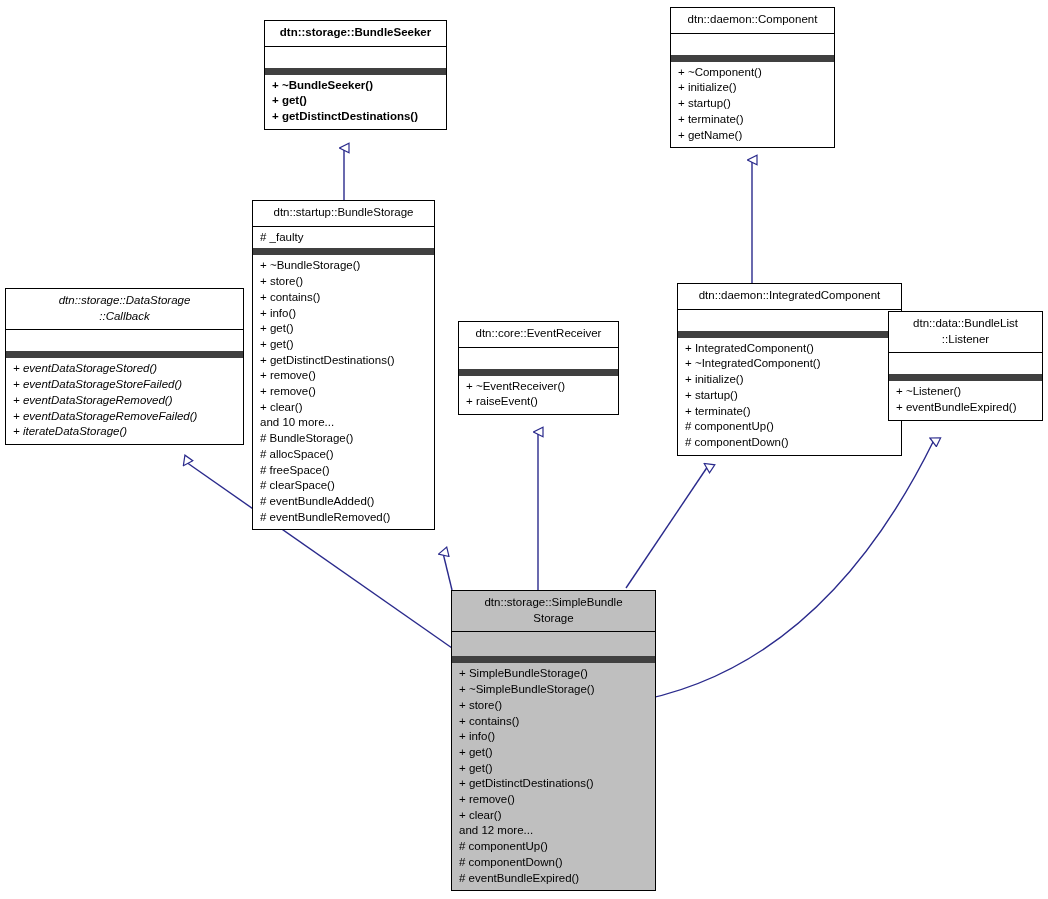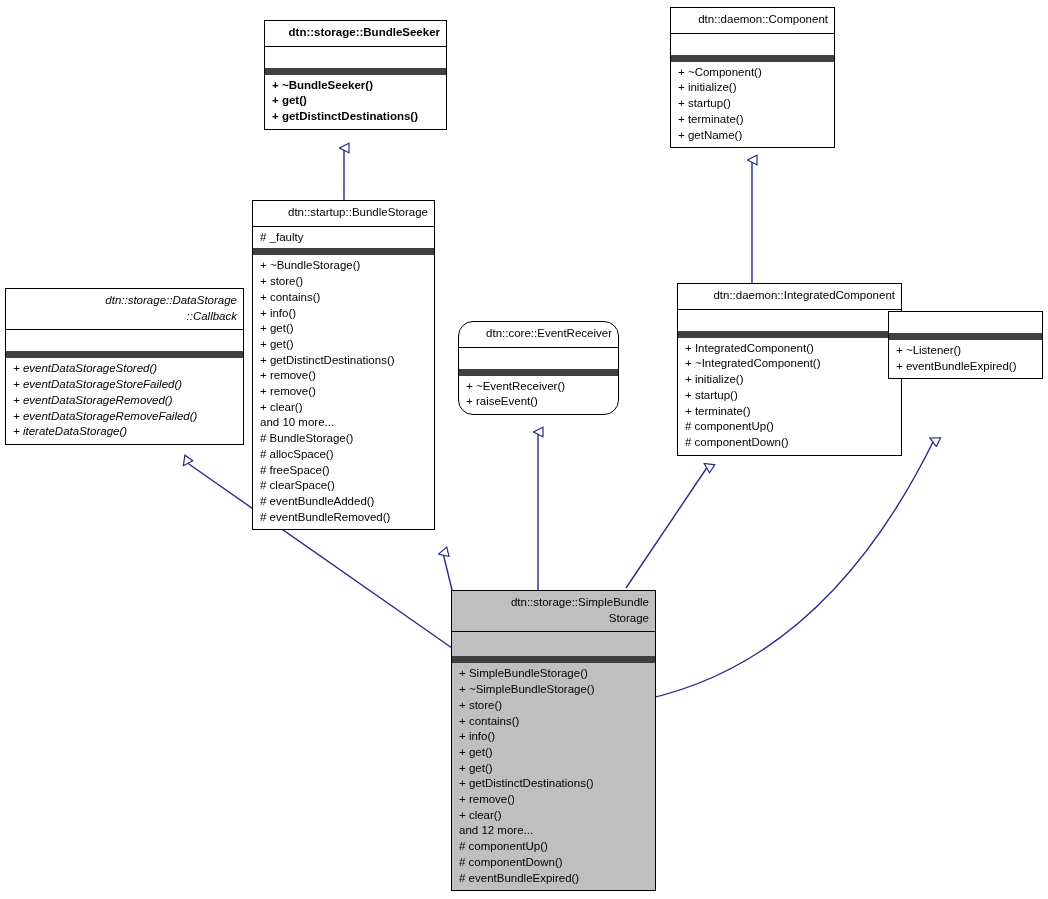--- a/index.html
+++ b/index.html
@@ -32,21 +32,21 @@
     border: 1px solid #000000;
     background: #ffffff;
     font-size: 11.5px;
     color: #000000;
     line-height: 15.7px;
   }
   .uml-class.highlight {
     background: #bfbfbf;
   }
   .cls-name {
-    text-align: right;
+    text-align: center;
     padding: 4px 6px 5px 6px;
     border-bottom: 1px solid #000000;
     white-space: pre-line;
   }
   .cls-attrs {
     border-bottom: 7px solid #404040;
     padding: 3px 6px 3px 7px;
     min-height: 15px;
   }
   .cls-ops {
@@ -146,21 +146,21 @@
     </div>
     <div class="cls-ops">
       <div class="row">+ eventDataStorageStored()</div>
       <div class="row">+ eventDataStorageStoreFailed()</div>
       <div class="row">+ eventDataStorageRemoved()</div>
       <div class="row">+ eventDataStorageRemoveFailed()</div>
       <div class="row">+ iterateDataStorage()</div>
     </div>
   </div>
 
-  <div class="uml-class" style="left:458px; top:321px; width:161px;border-radius:15px;">
+  <div class="uml-class" style="left:458px; top:321px; width:161px;">
     <div class="cls-name">dtn::core::EventReceiver</div>
     <div class="cls-attrs">
       <div class="empty-compartment"></div>
     </div>
     <div class="cls-ops">
       <div class="row">+ ~EventReceiver()</div>
       <div class="row">+ raiseEvent()</div>
     </div>
   </div>
 
@@ -174,20 +174,22 @@
       <div class="row">+ ~IntegratedComponent()</div>
       <div class="row">+ initialize()</div>
       <div class="row">+ startup()</div>
       <div class="row">+ terminate()</div>
       <div class="row"># componentUp()</div>
       <div class="row"># componentDown()</div>
     </div>
   </div>
 
   <div class="uml-class" style="left:888px; top:311px; width:155px;">
+    <div class="cls-name">dtn::data::BundleList
+::Listener</div>
     <div class="cls-attrs">
       <div class="empty-compartment"></div>
     </div>
     <div class="cls-ops">
       <div class="row">+ ~Listener()</div>
       <div class="row">+ eventBundleExpired()</div>
     </div>
   </div>
 
   <div class="uml-class highlight" style="left:451px; top:590px; width:205px;">

